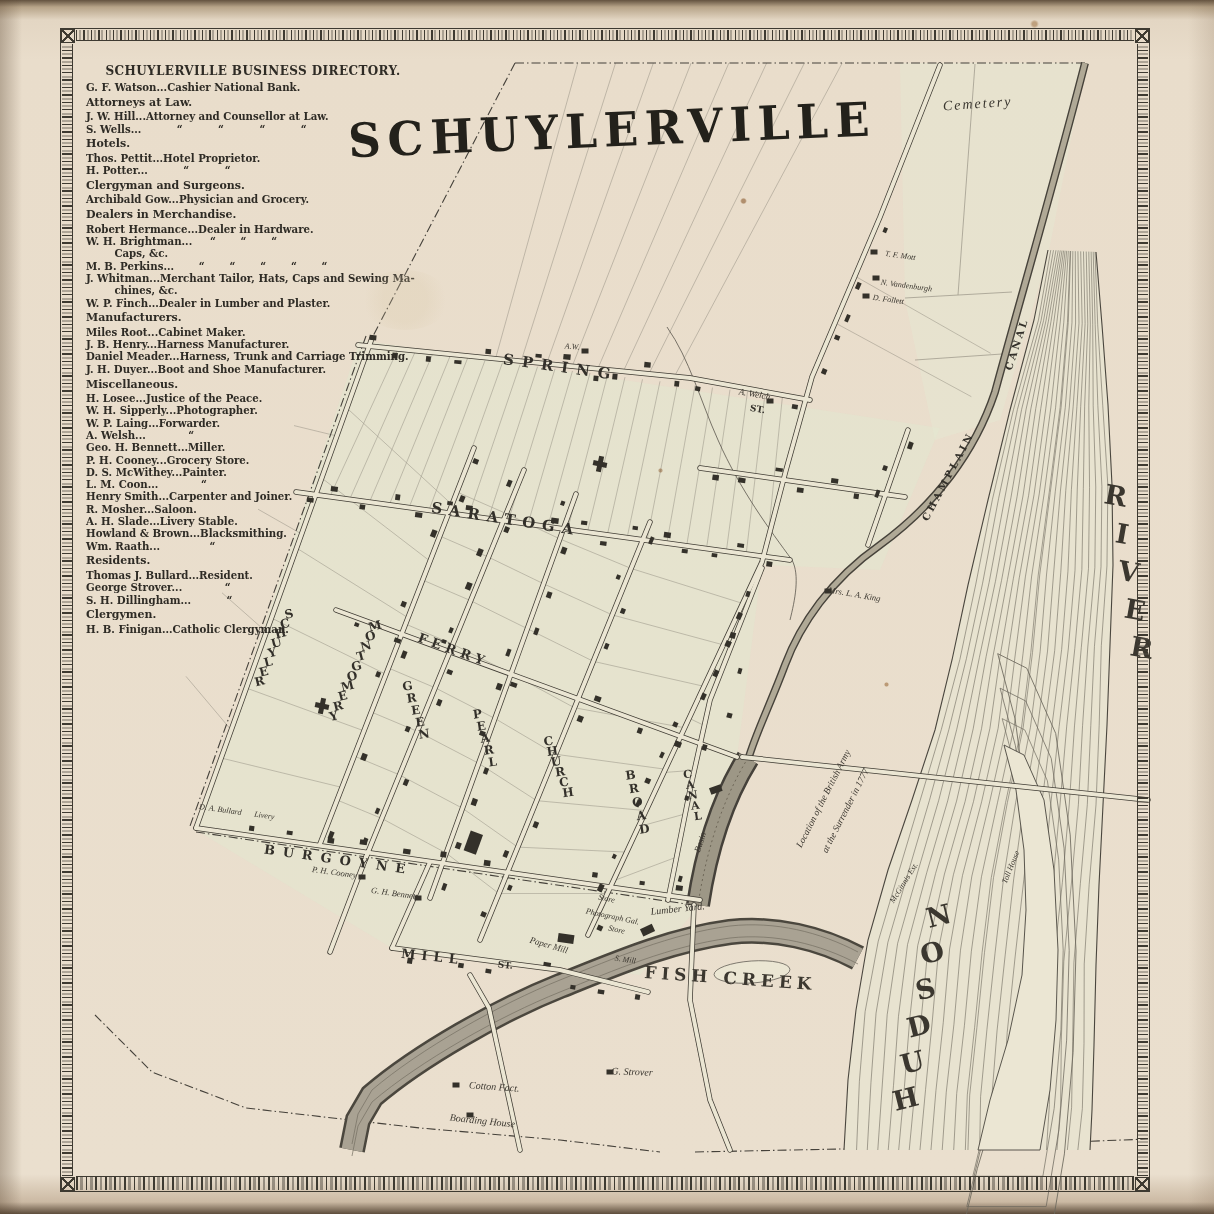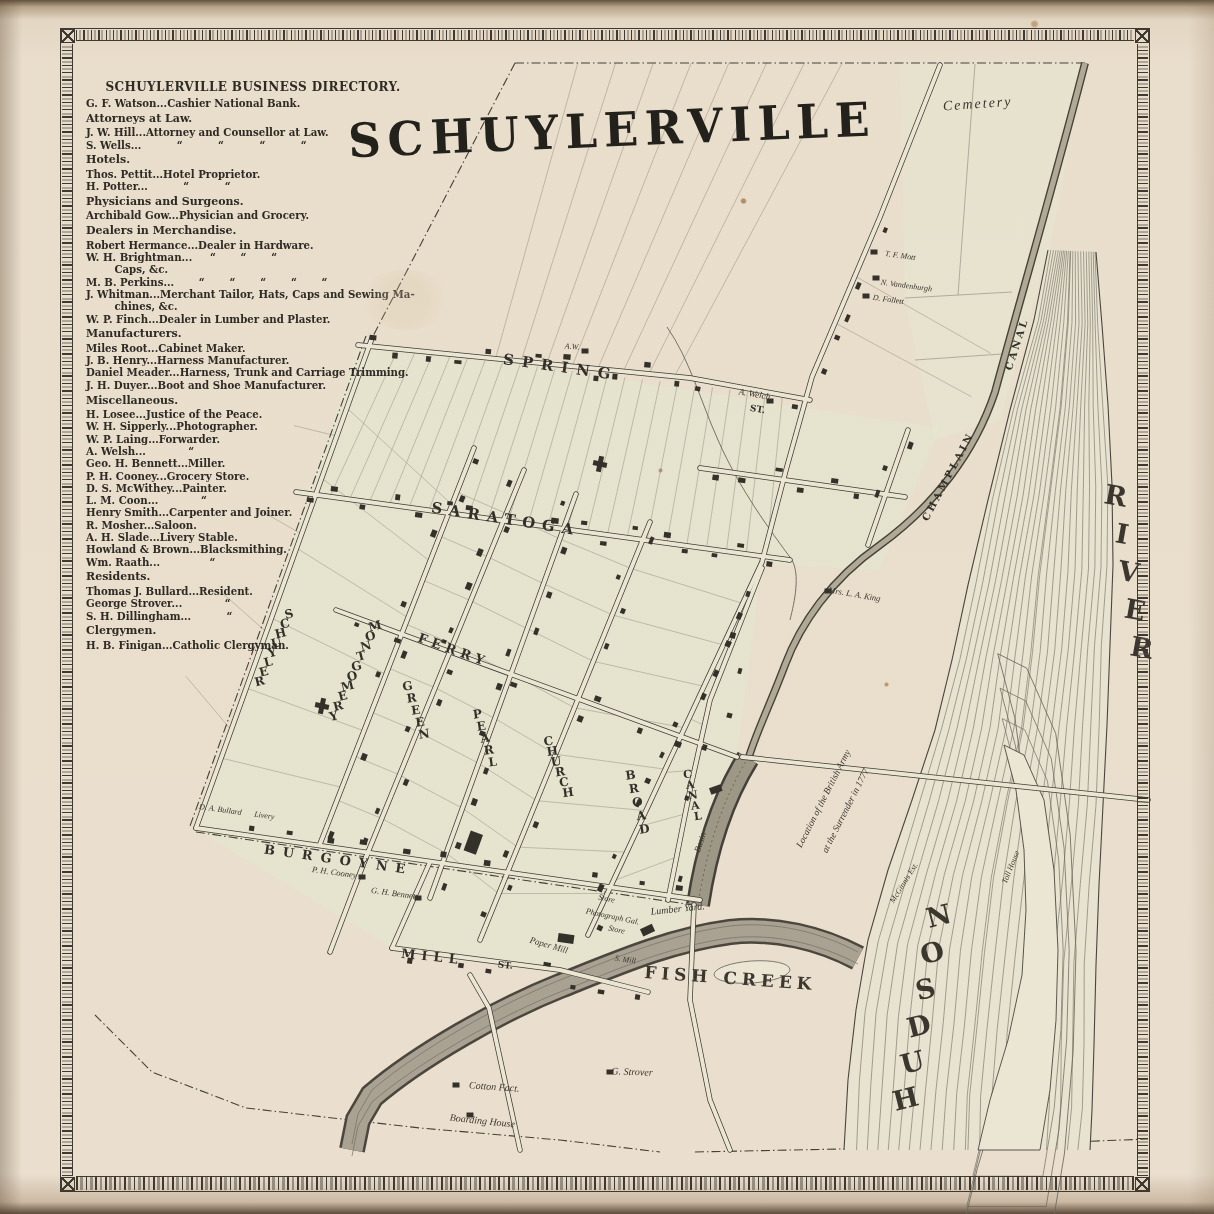--- a/index.html
+++ b/index.html
@@ -30,21 +30,21 @@
   .corner{position:absolute;width:14px;height:14px;border:1.5px solid #3e3a31;box-sizing:border-box;background:
     linear-gradient(45deg,rgba(0,0,0,0) 44%,#3e3a31 44% 56%,rgba(0,0,0,0) 56%),
     linear-gradient(-45deg,rgba(0,0,0,0) 44%,#3e3a31 44% 56%,rgba(0,0,0,0) 56%);}
   .corner.tl{left:0;top:0}.corner.tr{right:0;top:0}.corner.bl{left:0;bottom:0}.corner.br{right:0;bottom:0}
 
   .map-title{
     position:absolute;left:348px;top:104px;width:510px;text-align:center;
     font-family:"DejaVu Serif",serif;font-weight:700;font-size:45px;letter-spacing:7px;
     color:#23211b;transform:rotate(-2.4deg) scaleY(1.04);white-space:nowrap;
   }
-  .directory{position:absolute;left:86px;top:80px;width:334px;color:#2e2b25;}
+  .directory{position:absolute;left:86px;top:64px;width:334px;color:#2e2b25;}
   .dir-title{font-family:"DejaVu Serif",serif;font-weight:700;font-size:12px;text-align:center;letter-spacing:.4px;margin-bottom:3px;}
   .dir-h{font-family:"DejaVu Serif",serif;font-weight:700;font-size:11px;text-align:left;margin:2.5px 0 1.5px 0;}
   .dir-line{font-family:"DejaVu Serif",serif;font-size:10.2px;line-height:12.3px;white-space:pre-wrap;font-weight:700;}
   .stain{position:absolute;border-radius:50%;pointer-events:none;}
 
   text{user-select:none;}
   .t-street{font-family:"DejaVu Serif",serif;font-weight:700;fill:#33302a;}
   .t-water{font-family:"DejaVu Serif",serif;font-weight:700;fill:#3b372f;}
   .t-ital{font-family:"Liberation Serif",serif;font-style:italic;fill:#3a362f;}
 </style>
@@ -490,21 +490,21 @@
   <div class="directory">
     <div class="dir-title">SCHUYLERVILLE BUSINESS DIRECTORY.</div>
     <div class="dir-body">
         <div class="dir-line">G. F. Watson...Cashier National Bank.</div>
         <div class="dir-h">Attorneys at Law.</div>
         <div class="dir-line">J. W. Hill...Attorney and Counsellor at Law.</div>
         <div class="dir-line">S. Wells...          “          “          “          “</div>
         <div class="dir-h">Hotels.</div>
         <div class="dir-line">Thos. Pettit...Hotel Proprietor.</div>
         <div class="dir-line">H. Potter...          “          “</div>
-        <div class="dir-h">Physicians and Surgeons.</div>
+        <div class="dir-h">Clergyman and Surgeons.</div>
         <div class="dir-line">Archibald Gow...Physician and Grocery.</div>
         <div class="dir-h">Dealers in Merchandise.</div>
         <div class="dir-line">Robert Hermance...Dealer in Hardware.</div>
         <div class="dir-line">W. H. Brightman...     “       “       “</div>
         <div class="dir-line">        Caps, &amp;c.</div>
         <div class="dir-line">M. B. Perkins...       “       “       “       “       “</div>
         <div class="dir-line">J. Whitman...Merchant Tailor, Hats, Caps and Sewing Ma-</div>
         <div class="dir-line">        chines, &amp;c.</div>
         <div class="dir-line">W. P. Finch...Dealer in Lumber and Plaster.</div>
         <div class="dir-h">Manufacturers.</div>

